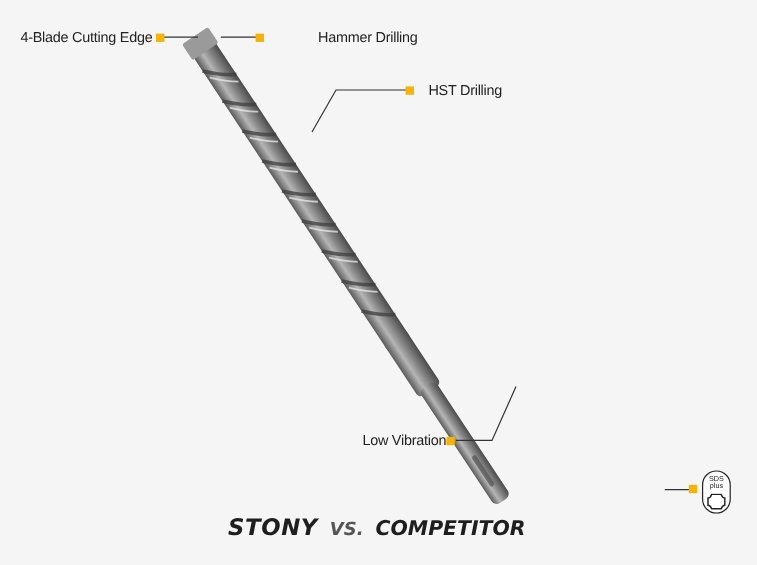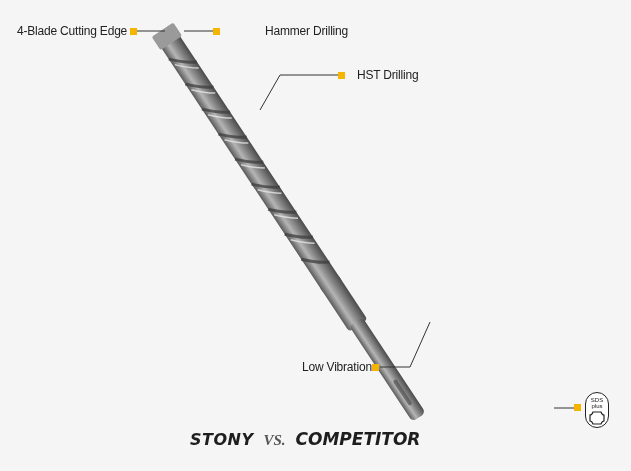--- a/index.html
+++ b/index.html
@@ -32,22 +32,22 @@
     .sds-text {
       position: absolute; left: 0; width: 100%; text-align: center;
       font-size: 6px; line-height: 6px; color: #222;
     }
     .brand {
       position: absolute; left: 190px; top: 429px;
       font-family: "DejaVu Sans", sans-serif;
       font-weight: bold; font-style: italic;
       font-size: 17px; color: #1e1e1e; white-space: nowrap;
     }
-    .brand .vs { color: #555; font-size: 15px; margin: 0 4px; font-family: Liberation Serif, serif; }
-    .brand .logo { font-size: 16px; letter-spacing: 0.5px; }
+    .brand .vs { color: #555; font-size: 15px; margin: 0 4px; }
+    .brand .logo { font-size: 19px; letter-spacing: 0.5px; }
   </style>
 </head>
 <body>
 
 <div class="stage">
 
   <svg width="631" height="471" style="position:absolute;left:0;top:0;">
     <defs>
       <linearGradient id="shaft" x1="0" y1="0" x2="1" y2="0">
         <stop offset="0" stop-color="#5a5a5a"></stop>

